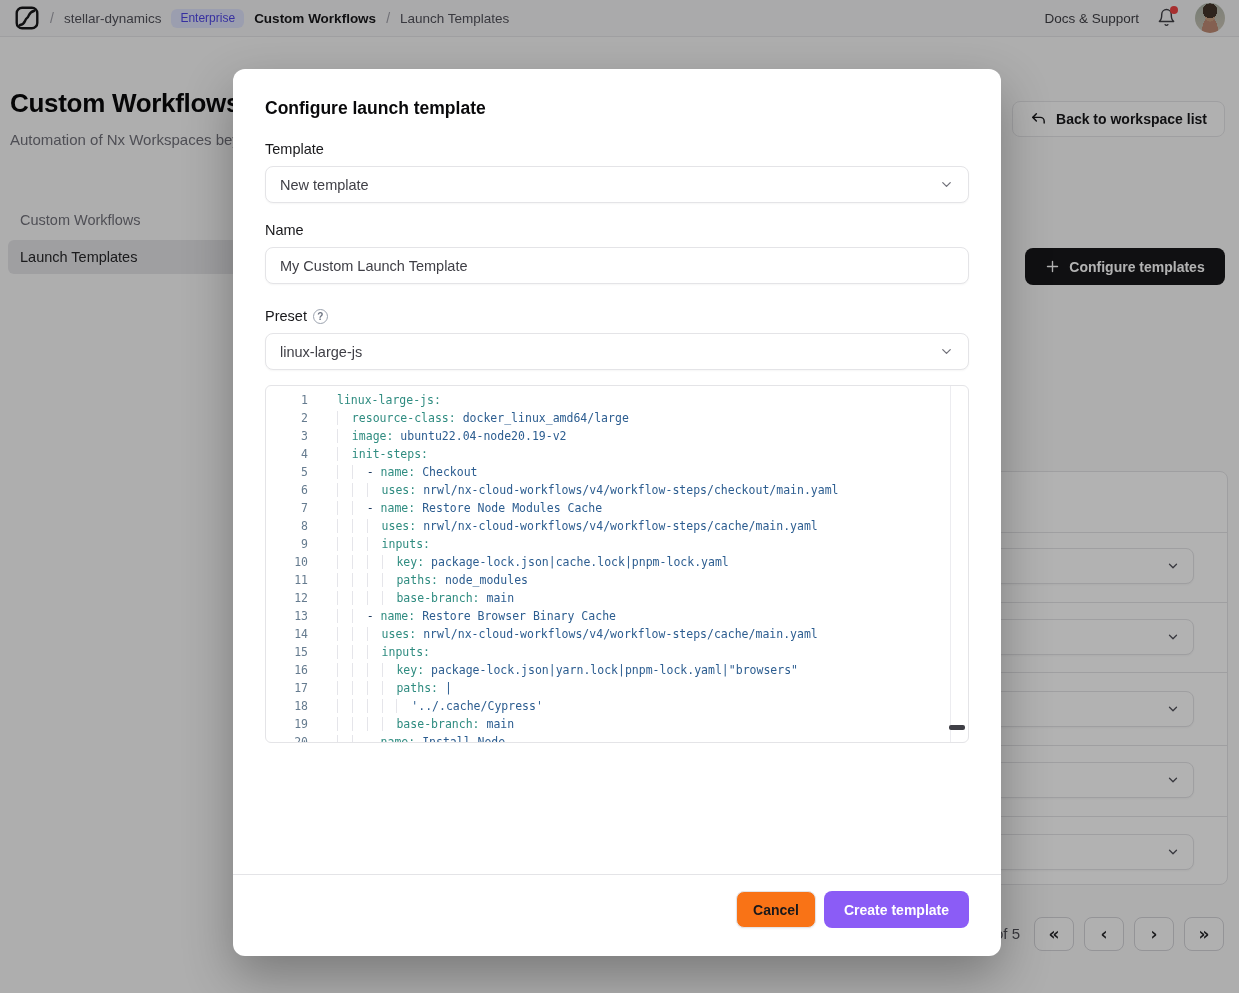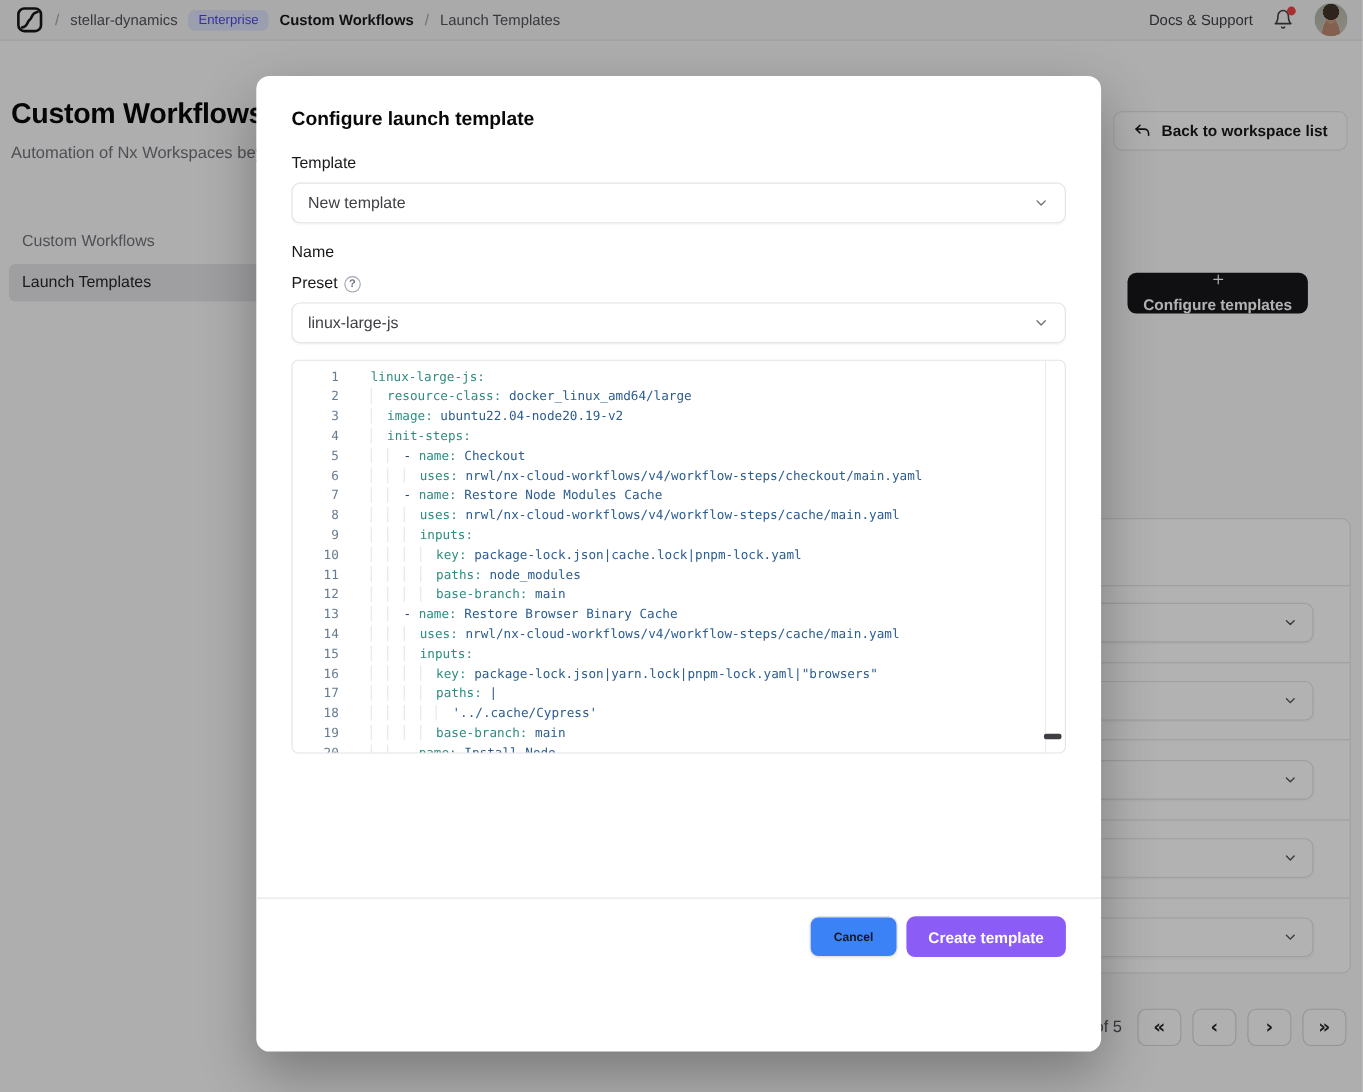--- a/index.html
+++ b/index.html
@@ -31,23 +31,23 @@
   .page-subtitle { position:absolute; left:10px; top:131px; width:224px; font-size:15px; color:#71717a; white-space:nowrap; overflow:hidden; }
 
   .side-item { position:absolute; left:8px; width:232px; height:34px; display:flex; align-items:center;
                padding-left:12px; font-size:14.5px; border-radius:6px; }
   .side-item.inactive { top:203px; color:#71717a; }
   .side-item.active { top:240px; background:#e4e4e7; color:#27272a; font-weight:500; }
 
   .back-btn { position:absolute; left:1012px; top:101px; width:213px; height:36px; background:#fdfdfd;
               border:1px solid #e4e4e7; border-radius:8px; display:flex; align-items:center; justify-content:center;
               gap:9px; font-size:14px; font-weight:600; color:#18181b; cursor:pointer; }
-  .cfg-btn { position:absolute; left:1025px; top:248px; width:164px; height:37px; background:#18181b; color:#fff;
+  .cfg-btn { position:absolute; left:1025px; top:248px; width:200px; height:37px; background:#18181b; color:#fff;
              border:none; border-radius:8px; display:flex; align-items:center; justify-content:center; gap:9px;
-             font-size:14px; font-weight:600; cursor:pointer;flex-direction:column; }
+             font-size:14px; font-weight:600; cursor:pointer; }
 
   .bg-card { position:absolute; left:500px; top:471px; width:728px; height:414px; background:#fff;
              border:1px solid #e4e4e7; border-radius:8px; }
   .bg-card .row-sep { position:absolute; left:0; right:0; height:1px; background:#e4e4e7; }
   .bg-select { position:absolute; left:300px; width:393px; height:36px; background:#fff; border:1px solid #e4e4e7;
                border-radius:8px; box-shadow:0 1px 2px rgba(0,0,0,.04); }
   .bg-select .chev { position:absolute; right:13px; top:10px; }
 
   .pag-text { position:absolute; left:995px; top:925px; font-size:15px; color:#52525b; }
   .pag-btn { position:absolute; top:917px; width:40px; height:34px; background:#fdfdfd; border:1px solid #d4d4d8;
@@ -57,21 +57,21 @@
   
   .overlay { position:absolute; inset:0; background:rgba(0,0,0,0.30); z-index:50; }
 
   
   .modal { position:absolute; left:233px; top:69px; width:768px; height:887px; background:#fff; border-radius:12px;
            box-shadow:0 20px 50px rgba(0,0,0,.3); z-index:100; padding:29px 32px 0 32px; }
   .modal-title { font-size:17.5px; font-weight:700; color:#09090b; }
   .field-label { font-size:14.5px; font-weight:500; color:#18181b; display:flex; align-items:center; gap:6px; }
   .lbl-template { margin-top:22px; }
   .lbl-name { margin-top:19px; }
-  .lbl-preset { margin-top:12px; }
+  .lbl-preset { margin-top:24px; }
   .control { margin-top:9px; height:37px; width:704px; background:#fff; border:1px solid #e4e4e7; border-radius:8px;
              display:flex; align-items:center; padding:0 14px; font-size:14.5px; color:#3f3f46;
              box-shadow:0 1px 2px rgba(0,0,0,.04); cursor:pointer; }
   .control .chev { margin-left:auto; }
   .control input { border:none; outline:none; width:100%; font-size:14.5px; color:#3f3f46;
                    font-family:"Liberation Sans", sans-serif; background:transparent; }
   .help-circle { width:15px; height:15px; border-radius:50%; border:1.3px solid #9ca3af; color:#6b7280;
                  font-size:10px; display:inline-flex; align-items:center; justify-content:center; font-weight:600; }
 
   
@@ -83,22 +83,22 @@
   .guide { border-left:1px solid #e5e5ea; }
   .tok-k { color:#2f8c80; }
   .tok-v { color:#2c5d90; }
   .tok-d { color:#1f3c61; }
   .tok-s { color:#2c5d90; }
   .ed-vline { position:absolute; top:0; bottom:0; left:684px; width:1px; background:#ececf0; }
   .ed-thumb { position:absolute; left:683px; top:339px; width:16px; height:5px; background:#3f3f46; border-radius:2px; }
 
   .modal-divider { margin:131px -32px 0 -32px; height:1px; background:#e4e4e7; }
   .modal-footer { margin-top:16px; display:flex; justify-content:flex-end; gap:8px; }
-  .btn-cancel { width:80px; height:37px; background:#3b82f6; border:1px solid #e4e4e7; border-radius:8px;
-                font-size:11px; font-weight:600; color:#18181b; cursor:pointer; box-shadow:0 1px 2px rgba(0,0,0,.05);
+  .btn-cancel { width:80px; height:37px; background:#f97316; border:1px solid #e4e4e7; border-radius:8px;
+                font-size:14px; font-weight:600; color:#18181b; cursor:pointer; box-shadow:0 1px 2px rgba(0,0,0,.05);
                 font-family:"Liberation Sans", sans-serif; }
   .btn-create { width:145px; height:37px; background:#8b5cf6; border:none; border-radius:8px; font-size:14px;
                 font-weight:600; color:#fff; cursor:pointer; font-family:"Liberation Sans", sans-serif; }
 
   svg { display:block; }
 </style>
 </head>
 <body>
 
 <div class="navbar">
@@ -209,20 +209,23 @@
   <div class="control">
     <span>New template</span>
     <span class="chev">
       <svg width="15" height="15" viewBox="0 0 24 24" fill="none" stroke="#71717a" stroke-width="2" stroke-linecap="round" stroke-linejoin="round">
           <polyline points="6 9 12 15 18 9"></polyline>
         </svg>
     </span>
   </div>
 
   <div class="field-label lbl-name">Name</div>
+  <div class="control">
+    <input type="text" value="My Custom Launch Template" style="">
+  </div>
 
   <div class="field-label lbl-preset">
     <span>Preset</span>
     <span class="help-circle">?</span>
   </div>
   <div class="control">
     <span>linux-large-js</span>
     <span class="chev">
       <svg width="15" height="15" viewBox="0 0 24 24" fill="none" stroke="#71717a" stroke-width="2" stroke-linecap="round" stroke-linejoin="round">
           <polyline points="6 9 12 15 18 9"></polyline>

